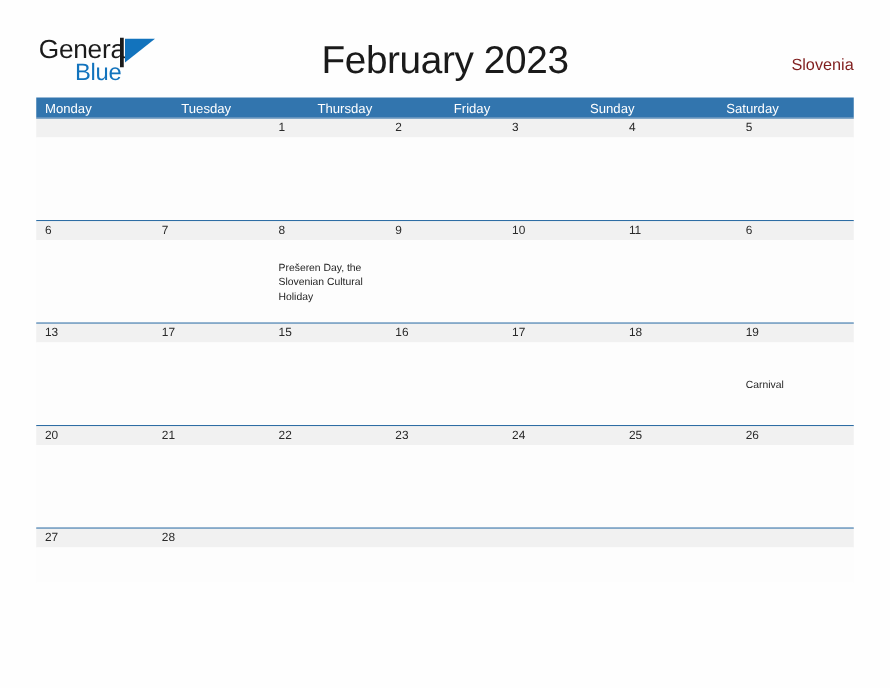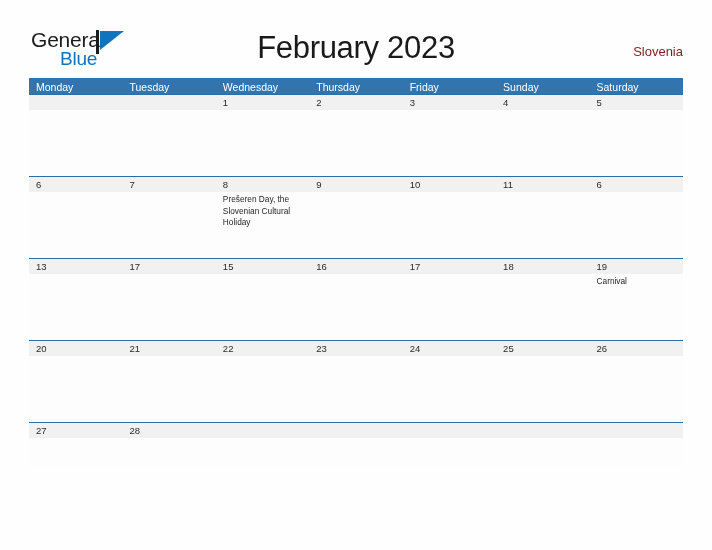--- a/index.html
+++ b/index.html
@@ -135,20 +135,21 @@
     padding-left: 7px;
     box-sizing: border-box;
     font-family: "Liberation Sans", sans-serif;
   }
 
   .body-band {
     display: flex;
     width: 654px;
     height: 66px;
     background: #fdfdfd;
+    align-items: center;
   }
   .body-cell {
     flex: 1 1 0;
     padding: 2px 8px 0 7px;
     box-sizing: border-box;
     font-size: 8.3px;
     line-height: 11.5px;
     color: #1f1f1f;
     font-family: "Liberation Sans", sans-serif;
     word-wrap: break-word;
@@ -176,21 +177,20 @@
 
     <div class="cal-title">February 2023</div>
     <div class="country">Slovenia</div>
   </div>
 
   <div class="calendar">
 
     <div class="weekday-row">
       <div class="weekday">Monday</div>
       <div class="weekday">Tuesday</div>
-      <div class="weekday">Wednesday</div>
       <div class="weekday">Thursday</div>
       <div class="weekday">Friday</div>
       <div class="weekday">Sunday</div>
       <div class="weekday">Saturday</div>
     </div>
 
     <div class="week-row">
       <div class="num-band">
         <div class="num-cell"></div>
         <div class="num-cell"></div>

